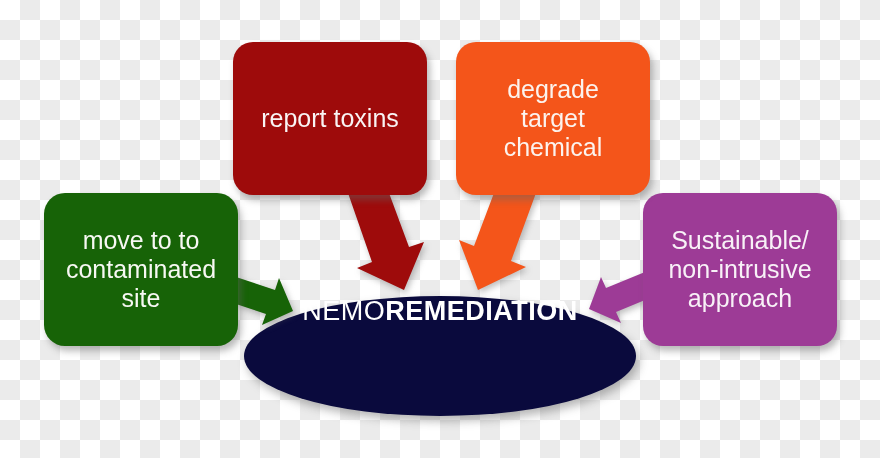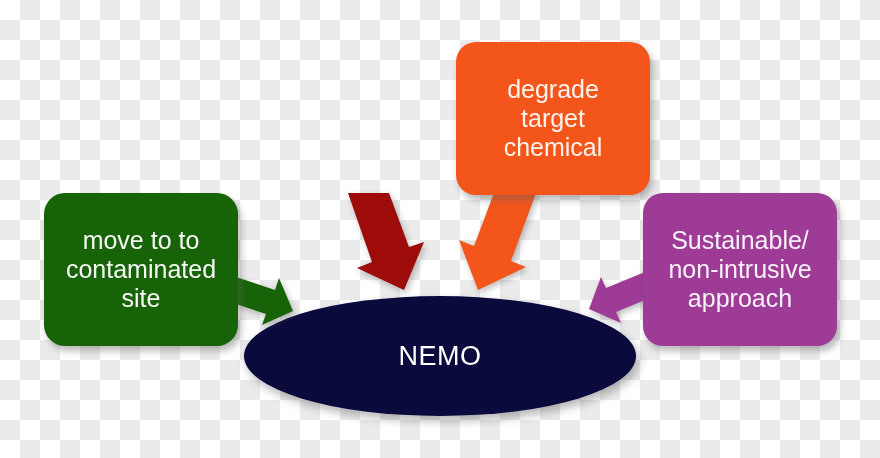--- a/index.html
+++ b/index.html
@@ -25,21 +25,21 @@
     white-space:pre-line;
     box-shadow:3px 5px 7px rgba(100,100,100,.45);
   }
   .node-green{left:44px;top:193px;}
   .node-red{left:233px;top:42px;}
   .node-orange{left:456px;top:42px;}
   .node-purple{left:643px;top:193px;}
   .center-label{
     position:absolute;left:244px;top:296px;
     width:392px;height:120px;
-    display:flex;align-items:center;justify-content:center;
+    display:flex;justify-content:center;
     font-size:27px;letter-spacing:.5px;
   }
   .center-label .regular{font-weight:400;}
   .center-label .bold{font-weight:700;}
 </style>
 </head>
 <body>
 
 <div class="stage">
 
@@ -50,30 +50,34 @@
     <polygon class="arrow" points="494,193 474,246 459,240 478,290 526,267 511,261 536,193" fill="#f4551a"></polygon>
     <polygon class="arrow" points="645,272 606,288 601,277 589,309 621,323 616,312 645,300" fill="#9d3b96"></polygon>
   </svg>
 
   <div class="node node-green" style="background: rgb(23, 99, 7); color: rgb(247, 248, 243); border-radius: 21px;">
     <span>move to to
 contaminated
 site</span>
   </div>
 
+  <div class="node node-red" style="background: rgb(158, 11, 11); color: rgb(249, 244, 244);">
+    <span>report toxins</span>
+  </div>
 
   <div class="node node-purple" style="background: rgb(157, 59, 150); color: rgb(248, 241, 247);">
     <span>Sustainable/
 non-intrusive
 approach</span>
   </div>
 
   <div class="node node-orange" style="background: rgb(244, 85, 26); color: rgb(252, 243, 238);">
     <span>degrade
 target
 chemical</span>
   </div>
 
   <div class="center-label" style="color: rgb(255, 255, 255);">
     <span class="regular">NEMO</span>
+      <span class="bold">REMEDIATION</span>
   </div>
 
 </div>
 
 </body></html>

